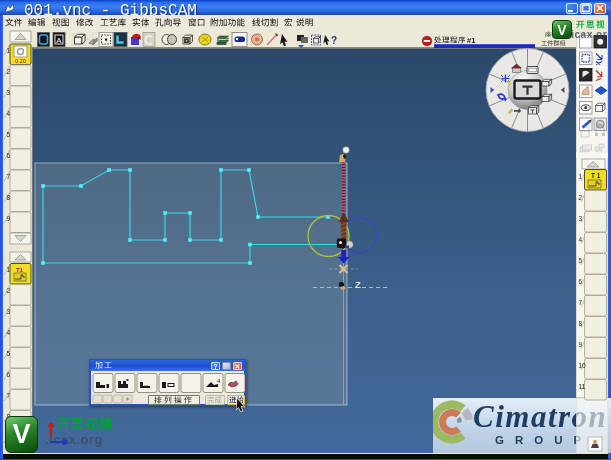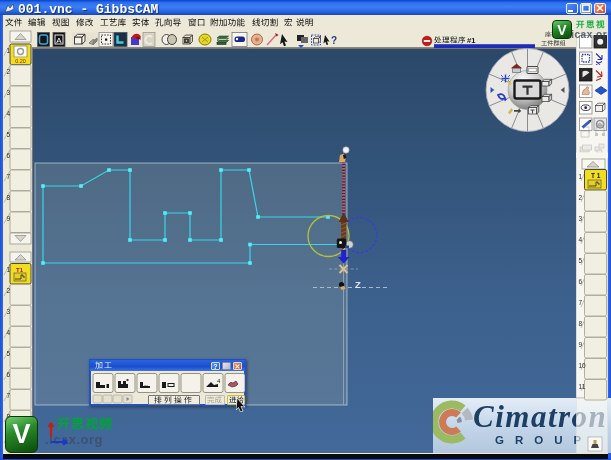--- a/index.html
+++ b/index.html
@@ -53,21 +53,21 @@
       <path id="g7ed9" d="M42 53 57 -21C149 3 272 33 389 62L383 129C256 100 128 70 42 53ZM61 423C75 430 99 436 220 453C177 389 137 339 119 320C88 282 64 257 43 253C52 234 63 198 67 182C88 195 123 204 377 255C375 271 375 300 377 319L174 282C252 372 329 483 394 594L328 633C309 595 287 557 264 521L138 508C197 594 254 702 296 806L223 839C184 720 114 591 92 558C71 524 53 501 35 496C44 476 57 438 61 423ZM630 838C585 695 488 558 361 472C377 459 403 433 415 418C444 439 472 462 498 488V443H815V502C843 474 873 449 902 430C915 449 939 477 956 492C853 549 751 669 692 789L703 819ZM805 512H522C577 571 623 639 659 713C699 639 750 569 805 512ZM449 330V-83H522V-29H782V-80H858V330ZM522 39V262H782V39Z"></path>
       <path id="g5f00" d="M649 703V418H369V461V703ZM52 418V346H288C274 209 223 75 54 -28C74 -41 101 -66 114 -84C299 33 351 189 365 346H649V-81H726V346H949V418H726V703H918V775H89V703H293V461L292 418Z"></path>
       <path id="g601d" d="M288 241V43C288 -37 316 -59 424 -59C446 -59 603 -59 627 -59C719 -59 743 -26 753 111C732 115 701 127 684 140C678 26 670 10 621 10C586 10 455 10 430 10C373 10 363 15 363 43V241ZM380 280C456 239 546 176 589 132L642 184C596 228 505 288 430 326ZM742 230C799 152 857 47 878 -20L951 11C928 80 867 182 808 258ZM158 247C137 168 98 69 49 7L115 -29C165 37 202 141 225 223ZM145 796V344H847V796ZM216 539H460V411H216ZM534 539H773V411H534ZM216 729H460V602H216ZM534 729H773V602H534Z"></path>
       <path id="g9891" d="M701 501C699 151 688 35 446 -30C459 -43 477 -67 483 -83C743 -9 762 129 764 501ZM728 84C795 34 881 -38 923 -82L968 -34C925 9 837 78 770 126ZM428 386C376 178 261 42 49 -25C64 -40 81 -65 88 -83C315 -3 438 144 493 371ZM133 397C113 323 80 248 37 197C54 189 81 172 93 162C135 217 174 301 196 383ZM544 609V137H608V550H854V139H922V609H742L782 714H950V781H518V714H709C699 680 686 640 672 609ZM114 753V529H39V461H248V158H316V461H502V529H334V652H479V716H334V841H266V529H176V753Z"></path>
     </defs>
   </svg>
 <div class="abs" style="left:0;top:0;width:611px;height:15px;background:linear-gradient(180deg,#0a44c8 0%,#2e6ef0 18%,#3a80f4 45%,#2a66e4 75%,#1848b8 100%)"></div>
 <svg class="abs" style="left:3px;top:2px" width="13" height="12">
     <path d="M2 10 L5 3 L7 6 L10 2 L11 7 L7 9 Z" fill="#e8e8f0" stroke="#203050" stroke-width="0.6"></path>
   </svg>
-<div class="abs" style="left:18px;top:1.5px;font-family:'Liberation Mono',monospace;font-weight:bold;font-size:13px;color:#fff;letter-spacing:0;text-shadow:1px 1px 1px #103070">001.vnc - GibbsCAM</div>
+<div class="abs" style="left:24px;top:1.5px;font-family:'Liberation Mono',monospace;font-weight:normal;font-size:16px;color:#fff;letter-spacing:0;text-shadow:1px 1px 1px #103070">001.vnc - GibbsCAM</div>
 <div class="abs" style="left:566px;top:3px;width:12px;height:11px;border-radius:2px;background:linear-gradient(135deg,#5490f8,#2a5cd8);border:1px solid #e8f0ff;color:#fff;font-size:9px;font-weight:bold;text-align:center;line-height:9px"><svg width="10" height="9">
       <rect x="1" y="6" width="5" height="2" fill="#fff"></rect>
     </svg></div>
 <div class="abs" style="left:580px;top:3px;width:12px;height:11px;border-radius:2px;background:linear-gradient(135deg,#5490f8,#2a5cd8);border:1px solid #e8f0ff;color:#fff;font-size:9px;font-weight:bold;text-align:center;line-height:9px"><svg width="10" height="9">
       <rect x="1.5" y="1" width="7" height="6.5" fill="none" stroke="#fff" stroke-width="1.6"></rect>
     </svg></div>
 <div class="abs" style="left:594px;top:3px;width:12px;height:11px;border-radius:2px;background:linear-gradient(135deg,#f09060,#d84820);border:1px solid #e8f0ff;color:#fff;font-size:9px;font-weight:bold;text-align:center;line-height:9px"><svg width="10" height="9">
       <path d="M2 1 l6 6 M8 1 l-6 6" stroke="#fff" stroke-width="1.6"></path>
     </svg></div>
 <div class="abs" style="left:0;top:15px;width:3px;height:443px;background:linear-gradient(90deg,#1c50d8,#2e6ae8)"></div>

